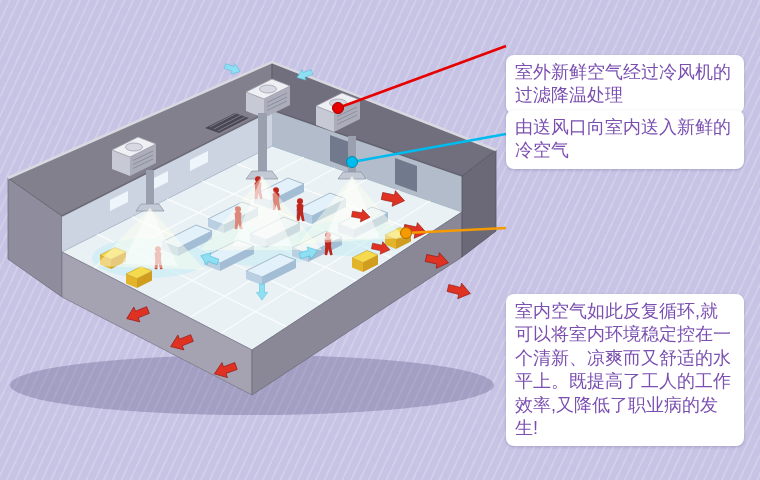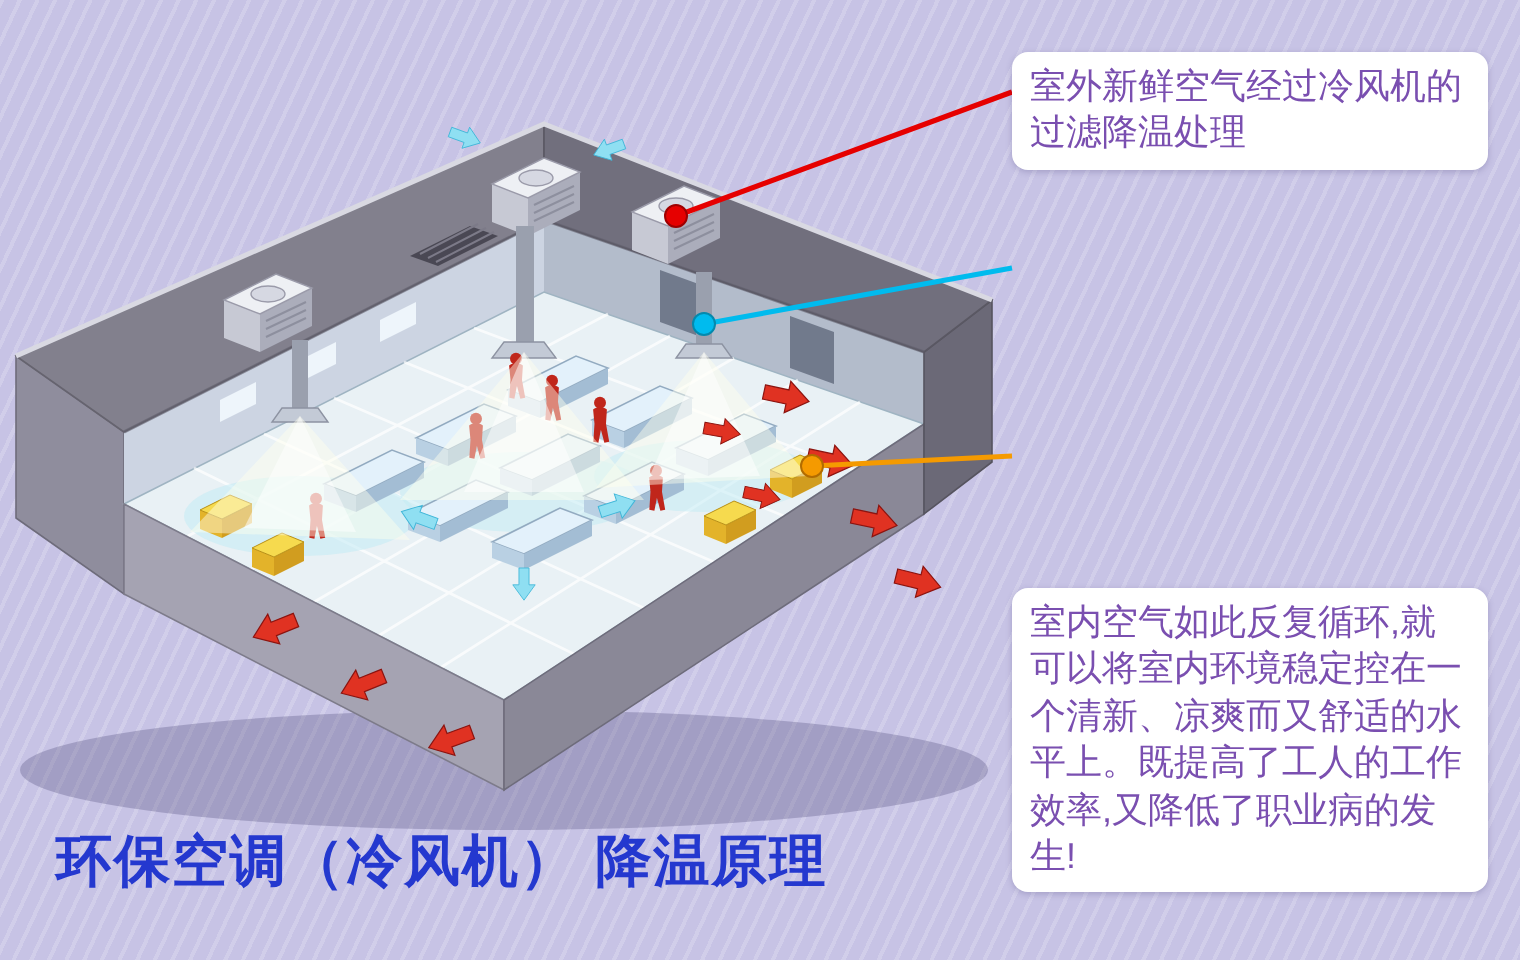--- a/index.html
+++ b/index.html
@@ -179,22 +179,24 @@
 
   <svg class="overlay-svg" width="760" height="480" viewBox="0 0 760 480">
     <line x1="338" y1="108" x2="506" y2="46" stroke="#e60000" stroke-width="2.6"></line>
     <line x1="352" y1="162" x2="506" y2="134" stroke="#00bbee" stroke-width="2.6"></line>
     <line x1="406" y1="233" x2="506" y2="228" stroke="#f59a00" stroke-width="2.6"></line>
     <circle cx="338" cy="108" r="5.5" fill="#e60000" stroke="#9e0000" stroke-width="1"></circle>
     <circle cx="352" cy="162" r="5.5" fill="#00bbee" stroke="#0489ad" stroke-width="1"></circle>
     <circle cx="406" cy="233" r="5.5" fill="#f59a00" stroke="#b26c00" stroke-width="1"></circle>
   </svg>
 
-  <div class="callout callout-1" style="color: rgb(122, 79, 176);">
+  <div class="callout callout-1" style="color: rgb(122, 79, 176); margin-top: 29px;">
     <span>室外新鲜空气经过冷风机的过滤降温处理</span>
+  </div>
+  <div class="callout callout-2" style="color: rgb(122, 79, 176);">
+    <span>由送风口向室内送入新鲜的冷空气</span>
   </div>
   <div class="callout callout-4" style="color: rgb(122, 79, 176);">
     <span>室内空气如此反复循环,就可以将室内环境稳定控在一个清新、凉爽而又舒适的水平上。既提高了工人的工作效率,又降低了职业病的发生!</span>
   </div>
 
-  <div class="page-title" style="color: rgb(36, 56, 207);">环保空调（冷风机） 降温原理</div>
 
 </div>
 
 </body></html>

